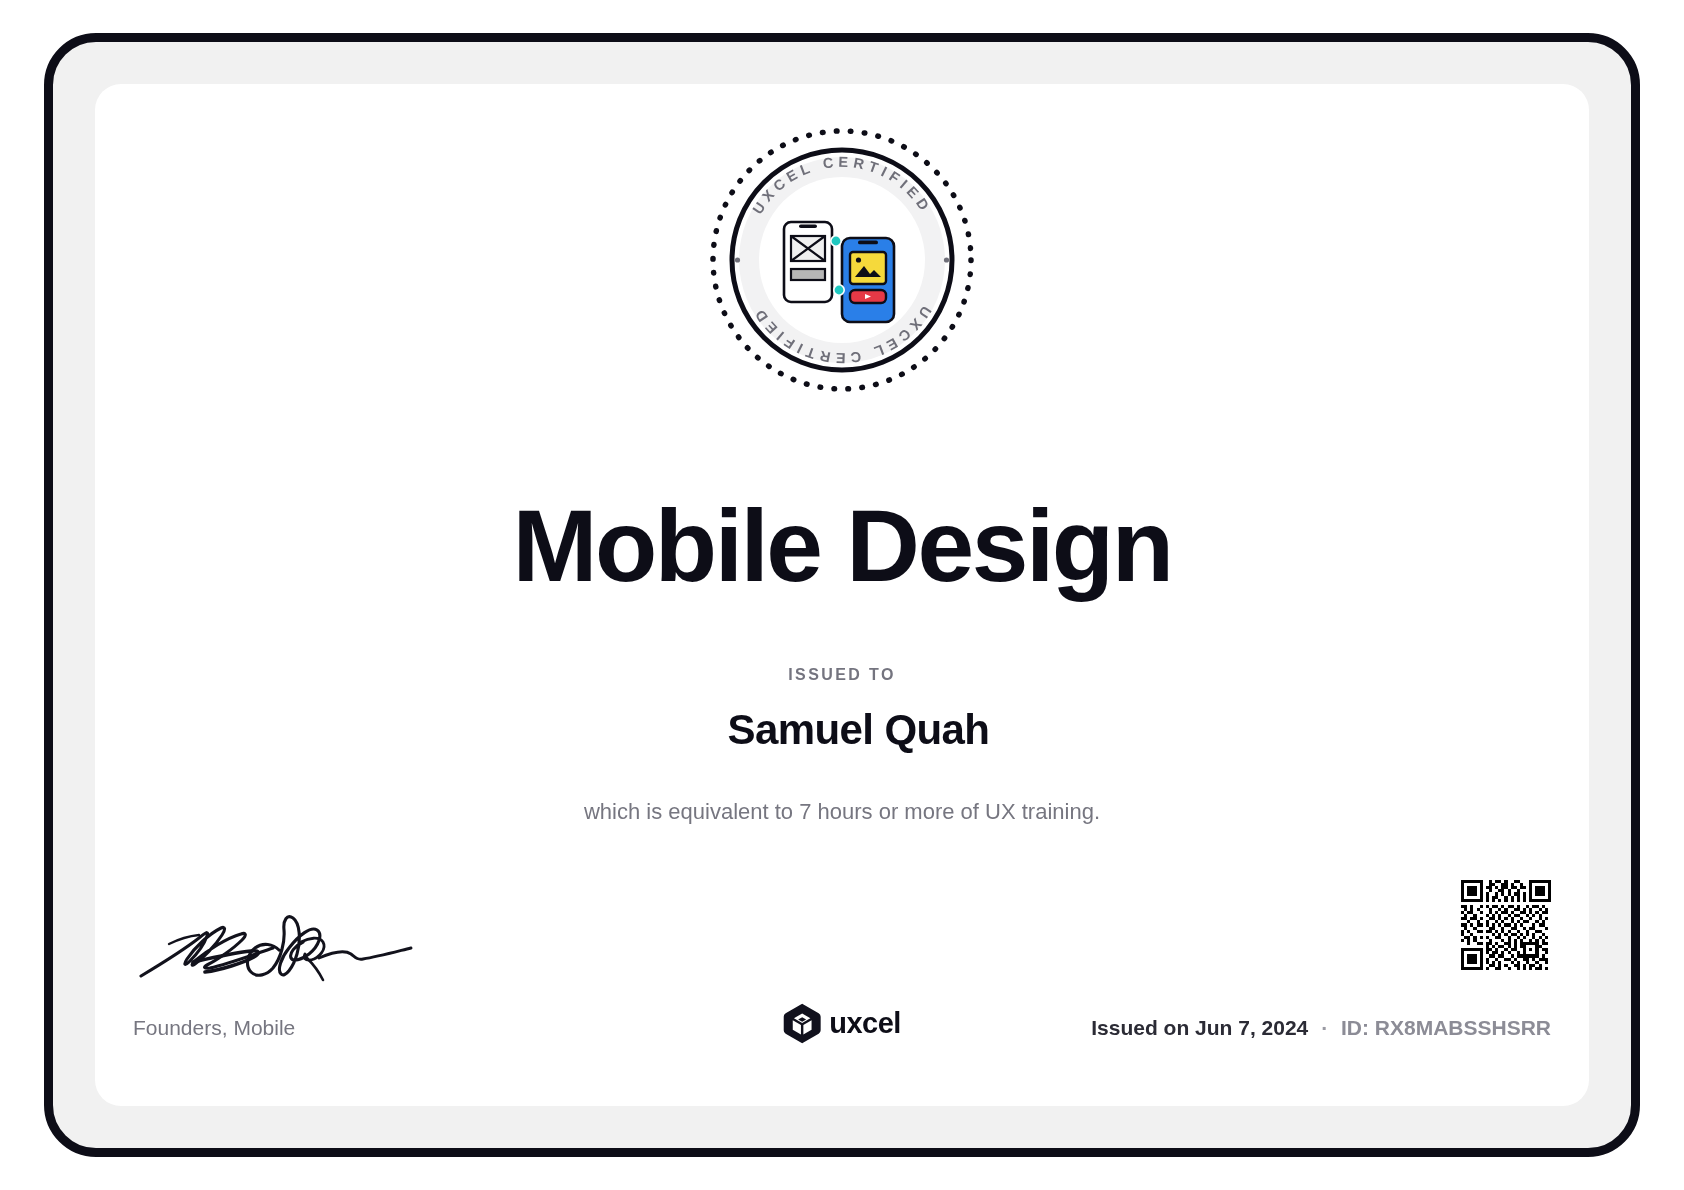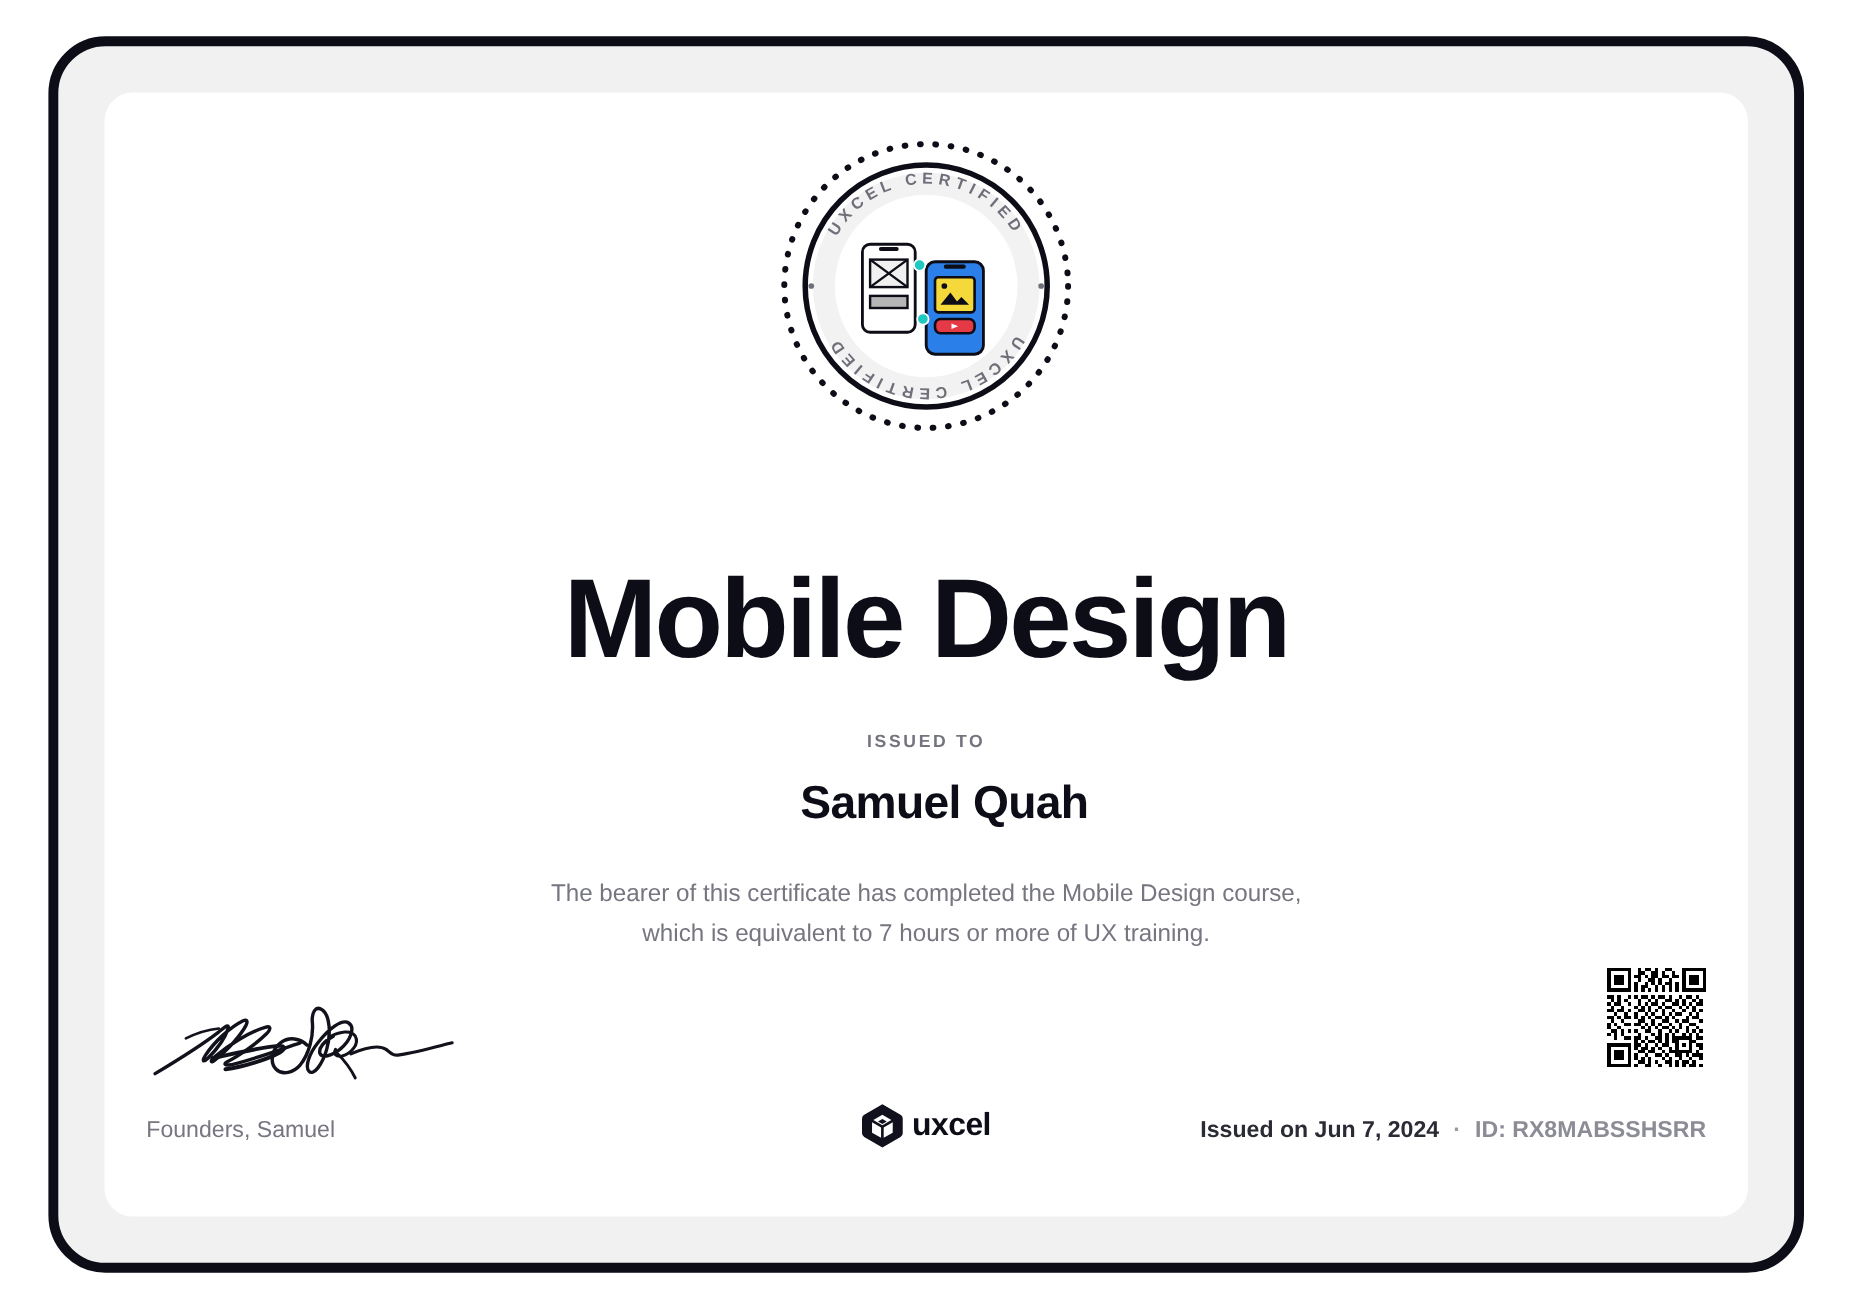--- a/index.html
+++ b/index.html
@@ -53,21 +53,21 @@
     top: 378px;
     text-align: center;
     font-size: 17px;
     font-weight: bold;
     letter-spacing: 2.4px;
     color: #74747f;
   }
   .course-title {
     position: absolute;
     left: 0; right: 0;
-    top: 420px;
+    top: 404px;
     text-align: center;
     font-size: 102px;
     font-weight: bold;
     letter-spacing: -2.5px;
     color: #0d0d17;
     line-height: 1.15;
   }
   .issued-label {
     position: absolute;
     left: 0; right: 0;
@@ -211,21 +211,20 @@
       </svg>
     </div>
 
 
     <div class="course-title">Mobile Design</div>
 
     <div class="issued-label">ISSUED TO</div>
     <div class="recipient-name">Samuel Quah</div>
 
     <div class="body-text">
-      <div>The bearer of this certificate has completed the Mobile Design course,</div>
       <div>which is equivalent to 7 hours or more of UX training.</div>
     </div>
 
     <div class="signatures">
       <svg viewBox="0 0 300 86" xmlns="http://www.w3.org/2000/svg" aria-hidden="true">
         <g fill="none" stroke="#12121c" stroke-linecap="round" stroke-linejoin="round">
 
           <path d="M8 74 C 28 62, 48 50, 66 36 C 72 31, 76 28, 74 34 C 71 43, 62 54, 56 60
                    C 52 64, 50 63, 54 57 C 62 45, 76 32, 88 26 C 92 24, 93 27, 89 33
                    C 82 44, 70 56, 62 62 C 58 65, 58 62, 63 58 C 75 48, 94 36, 108 32
@@ -243,21 +242,21 @@
                    C 168 58, 160 60, 158 56 C 156 51, 162 44, 170 40" stroke-width="3.1"></path>
           <path d="M 168 40 C 176 36, 186 34, 190 40 C 194 47, 186 56, 178 58
                    C 172 59, 170 56, 172 52" stroke-width="2.8"></path>
           <path d="M 174 56 C 180 62, 186 70, 190 78" stroke-width="2.6"></path>
           <path d="M 186 56 C 200 50, 212 48, 218 52 C 222 55, 224 58, 230 57
                    C 244 55, 262 50, 278 46" stroke-width="2.9"></path>
         </g>
       </svg>
     </div>
 
-    <div class="founders-label">Founders, Samuel</div>
+    <div class="founders-label">Founders, Mobile</div>
 
     <div class="brand">
       <svg class="brand-mark" viewBox="0 0 38 41" xmlns="http://www.w3.org/2000/svg" aria-hidden="true">
         <path d="M19 0.8 L35.5 10.3 A4 4 0 0 1 37.5 13.8 L37.5 27.2
                  A4 4 0 0 1 35.5 30.7 L19 40.2 L2.5 30.7
                  A4 4 0 0 1 0.5 27.2 L0.5 13.8 A4 4 0 0 1 2.5 10.3 Z" fill="#11111d"></path>
         <g fill="#ffffff">
           <path d="M19 10.5 L27.2 15.2 L19 19.9 L10.8 15.2 Z"></path>
           <path d="M9.6 17.3 L17.8 22 L17.8 31.4 L9.6 26.7 Z"></path>
           <path d="M28.4 17.3 L28.4 26.7 L20.2 31.4 L20.2 22 Z"></path>

